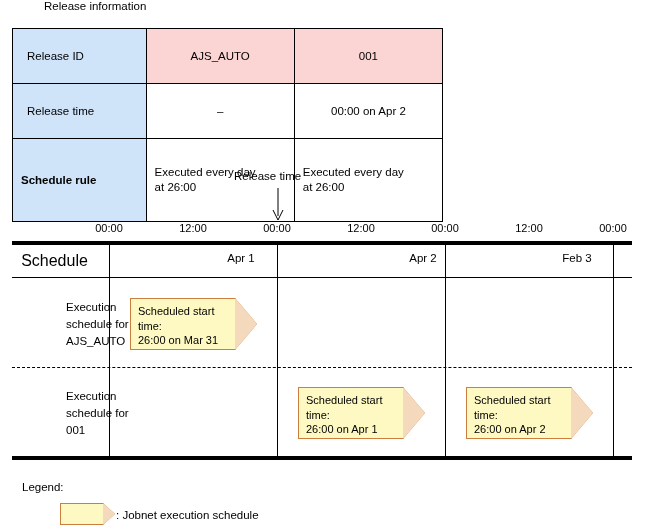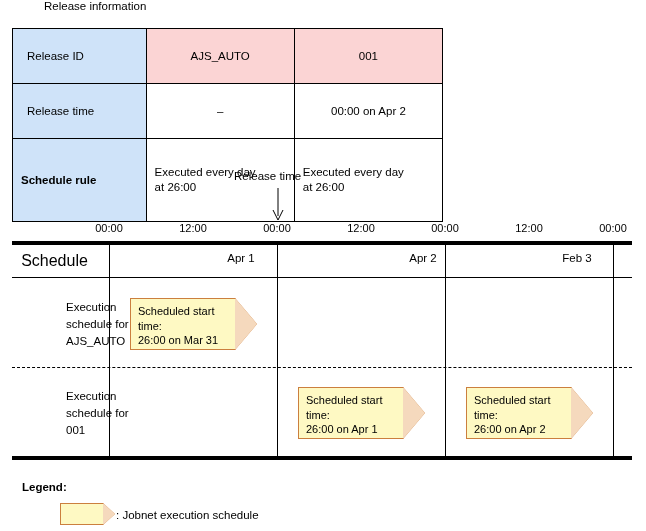--- a/index.html
+++ b/index.html
@@ -89,21 +89,21 @@
     border-left:22px solid #cb7f3e;
     z-index:-1;
   }
 
   .sched-arrow{width:106px;height:52px;}
   #arrow-ajs-auto{left:130px;top:298px;}
   #arrow-001-apr1{left:298px;top:387px;}
   #arrow-001-apr2{left:466px;top:387px;}
 
   
-  #legend-title{left:22px;top:481px;font-size:11.5px;font-weight:bold;}
+  #legend-title{left:22px;top:481px;font-size:11.5px;}
   #legend-shape{left:60px;top:503px;width:44px;height:22px;}
   #legend-shape .ptip-fill,#legend-shape .ptip-edge{
     border-top-width:11px;border-bottom-width:11px;border-left-width:12px;
   }
   #legend-text{left:116px;top:509px;font-size:11.5px;}
 </style>
 </head>
 <body>
 
 <div class="abs" id="release-info-title">Release information</div>

